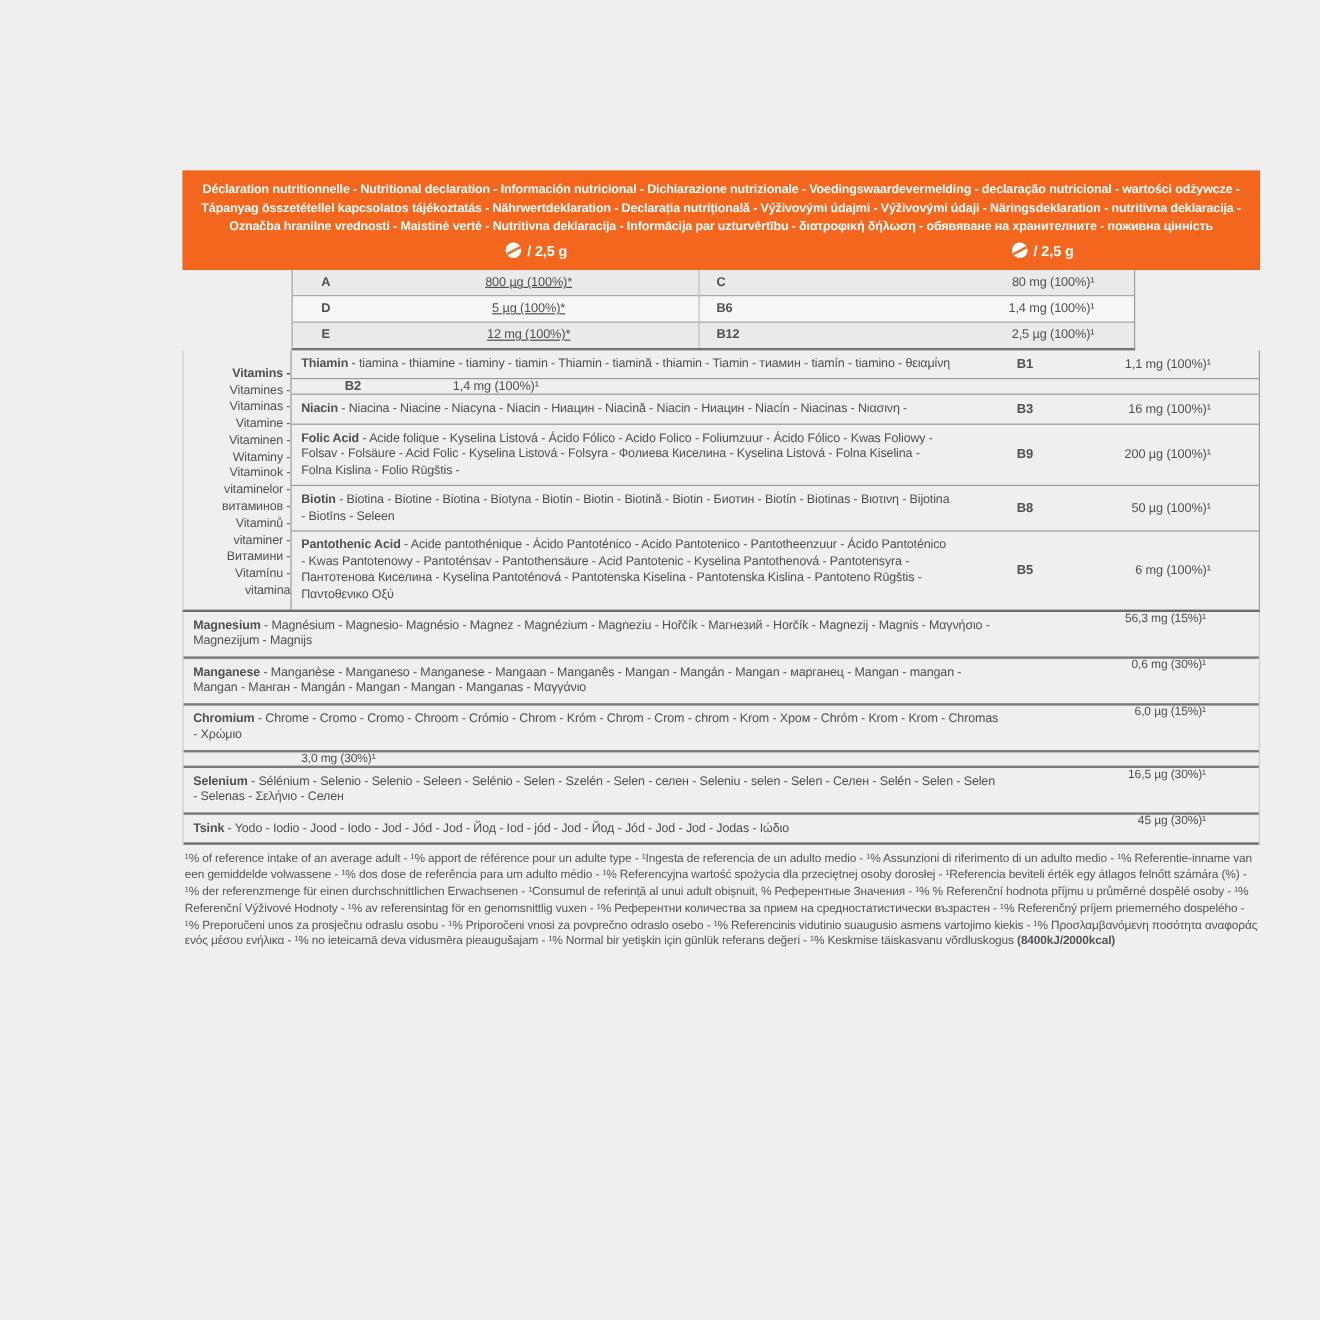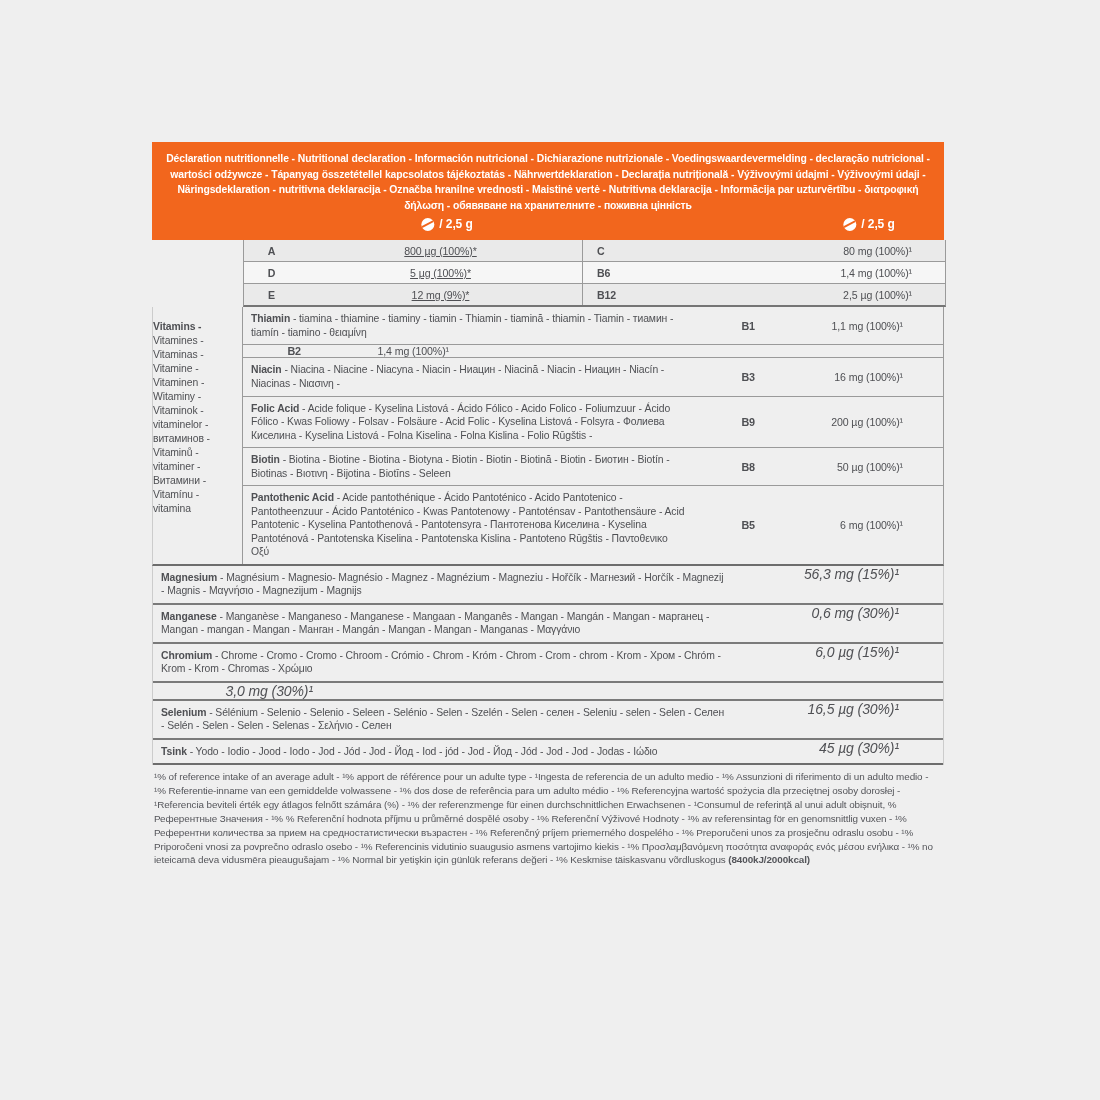--- a/index.html
+++ b/index.html
@@ -2,21 +2,21 @@
 <html><head>
 <meta charset="utf-8">
 <style>
   html,body{margin:0;padding:0;}
   body{
     width:1100px;height:1100px;background:#efefef;
     font-family:"Liberation Sans","DejaVu Sans",sans-serif;
     color:#4f5054;position:relative;overflow:hidden;
     letter-spacing:-0.1px;
   }
-  .label-wrap{position:absolute;left:152px;top:142px;width:792px;}
+  .label-wrap{position:absolute;left:152px;top:142px;width:898px;}
 
   
   .banner{background:#f2661d;color:#ffffff;text-align:center;
     padding:9px 12px 0 12px;font-weight:bold;font-size:10.4px;line-height:1.5;}
   .dose-row{position:relative;height:27px;}
   .dose{position:absolute;top:2px;transform:translateX(-50%);
     display:flex;align-items:center;gap:5px;font-size:12px;font-weight:bold;color:#fff;}
   .dose.left{left:283px;}
   .dose.right{left:705px;}
   .pill{width:13px;height:13px;background:#fff;border-radius:50%;
@@ -38,38 +38,38 @@
   .tcode{font-weight:bold;}
   .lh .tcode{width:55px;text-align:center;}
   .lh .tval{flex:1;text-align:center;text-decoration:underline;}
   .rh .tcode{width:110px;padding-left:14px;box-sizing:border-box;}
   .rh .tval{flex:1;text-align:right;padding-right:33px;}
 
   
   .vit-section{display:flex;border-left:1px solid #cccccc;
     border-right:1px solid #9a9a9a;border-bottom:2px solid #6d6d6d;box-sizing:border-box;}
   .vlabel{width:90px;border-right:1px solid #9a9a9a;box-sizing:border-box;
-    text-align:left;padding-top:13px;font-size:10.4px;line-height:1.34;}
+    text-align:right;padding-top:13px;font-size:10.4px;line-height:1.34;}
   .vlabel .lead{font-weight:bold;}
   .vlabel .rest{white-space:pre-line;}
   .vrows{flex:1;display:flex;flex-direction:column;}
   .vrow{display:flex;align-items:center;border-bottom:1px solid #9a9a9a;}
   .vrow:last-child{border-bottom:none;}
   .vnames{flex:1;padding:5px 10px 5px 8px;font-size:10.4px;line-height:1.3;}
   .vnames b{font-weight:bold;}
   .vcode{width:58px;text-align:right;font-weight:bold;font-size:10.8px;}
   .vval{width:148px;text-align:right;padding-right:40px;font-size:10.6px;box-sizing:content-box;}
 
   
   .minerals{border-left:1px solid #cccccc;border-right:1px solid #cccccc;}
   .mrow{display:flex;border-bottom:2px solid #7a7a7a;}
   .mrow:last-child{border-bottom:2px solid #6d6d6d;}
   .mnames{flex:1;padding:5px 10px 5px 8px;font-size:10.4px;line-height:1.3;}
   .mnames b{font-weight:bold;}
-  .mval{width:160px;text-align:right;padding-right:44px;font-size:14px;font-style:italic;}
+  .mval{width:160px;text-align:right;padding-right:44px;font-size:10px;}
 
   
   .footnote{margin-top:5px;padding:0 2px;font-size:9.9px;line-height:1.4;
     color:#54555a;text-align:left;}
   .footnote b{font-weight:bold;}
 </style>
 </head>
 <body>
 
 <div class="label-wrap">
@@ -95,21 +95,21 @@
       <div class="trow sep shade">
         <span class="tcode">A</span>
         <span class="tval">800 µg (100%)*</span>
       </div>
       <div class="trow sep lite">
         <span class="tcode">D</span>
         <span class="tval">5 µg (100%)*</span>
       </div>
       <div class="trow shade">
         <span class="tcode">E</span>
-        <span class="tval">12 mg (9%)*</span>
+        <span class="tval">12 mg (100%)*</span>
       </div>
     </div>
     <div class="half rh">
       <div class="trow sep shade">
         <span class="tcode">C</span>
         <span class="tval">80 mg (100%)¹</span>
       </div>
       <div class="trow sep lite">
         <span class="tcode">B6</span>
         <span class="tval">1,4 mg (100%)¹</span>

